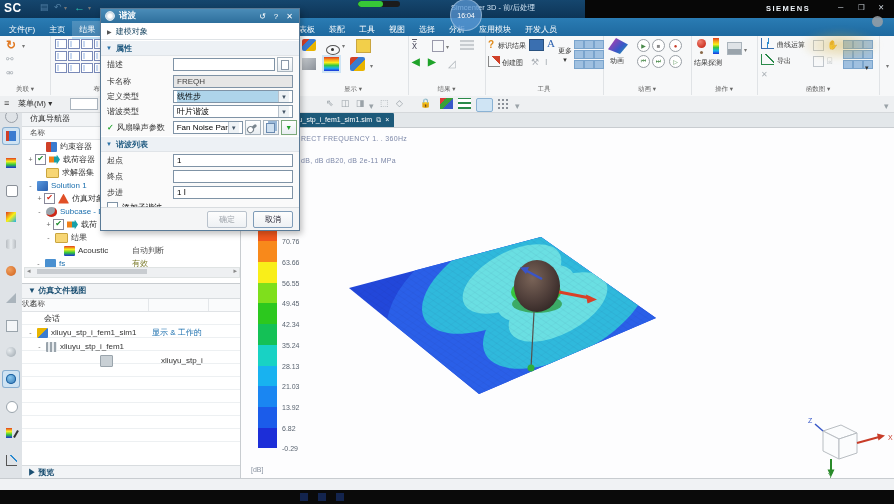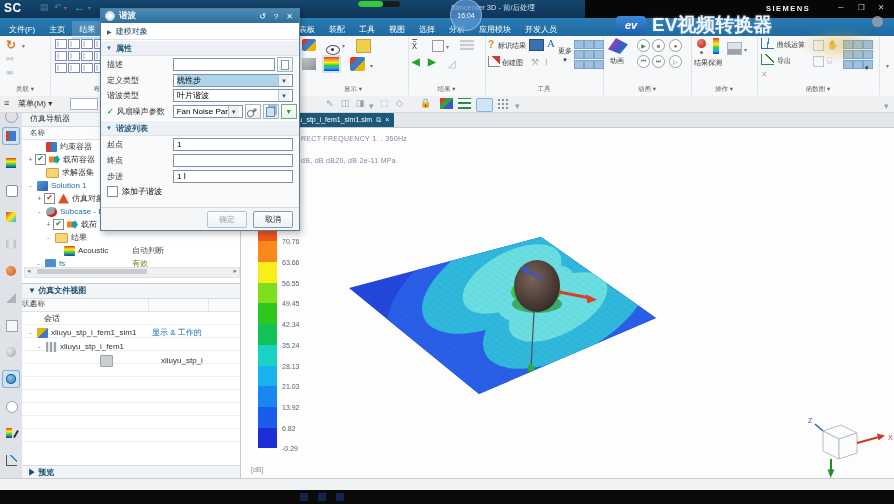--- a/index.html
+++ b/index.html
@@ -634,20 +634,24 @@
       <span class="tri">▼</span>
         <span>属性</span>
     </div>
     <div class="dlg-row" style="height:17px">
       <span class="lab">描述</span>
       <span class="din"></span>
       <span class="sqbtn">
           <span style="width:6px;height:8px;border:1px solid #8a98a8;background:#fff"></span>
         </span>
     </div>
+    <div class="dlg-row" style="height:16px">
+      <span class="lab">卡名称</span>
+      <span class="din ro">FREQH</span>
+    </div>
     <div class="dlg-row" style="height:15px">
       <span class="lab">定义类型</span>
       <span class="din combo">
         <span class="cv hl">线性步</span>
           <span class="da">▼</span>
       </span>
     </div>
     <div class="dlg-row" style="height:15px">
       <span class="lab">谐波类型</span>
       <span class="din combo">
@@ -694,24 +698,20 @@
     <div class="dlg-row" style="height:14px">
       <span style="width:9px;height:9px;border:1px solid #7f93a6;background:#fff;flex:none"></span>
       <span style="padding-left:4px">添加子谐波</span>
     </div>
     <div id="dlg-footer">
       <span class="dbtn off">确定</span>
       <span class="dbtn focus">取消</span>
     </div>
   </div>
 
-  <div id="watermark">
-    <span id="wm-logo">ev</span>
-    <span id="wm-text">EV视频转换器</span>
-  </div>
   <div id="wm-dot"></div>
   <div id="wm-gold"></div>
 
   <div id="statusrow"></div>
   <div id="taskbar">
     <span class="tb-sq" style="left:300px"></span>
     <span class="tb-sq" style="left:318px"></span>
     <span class="tb-sq" style="left:336px"></span>
   </div>
 

